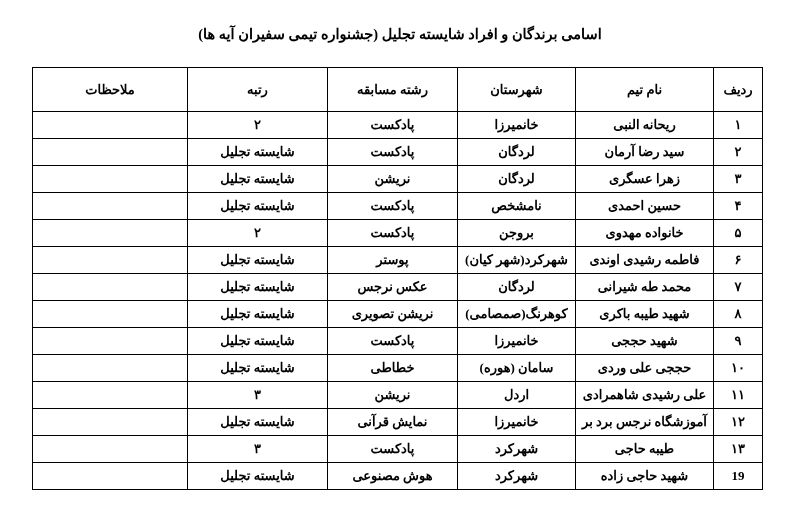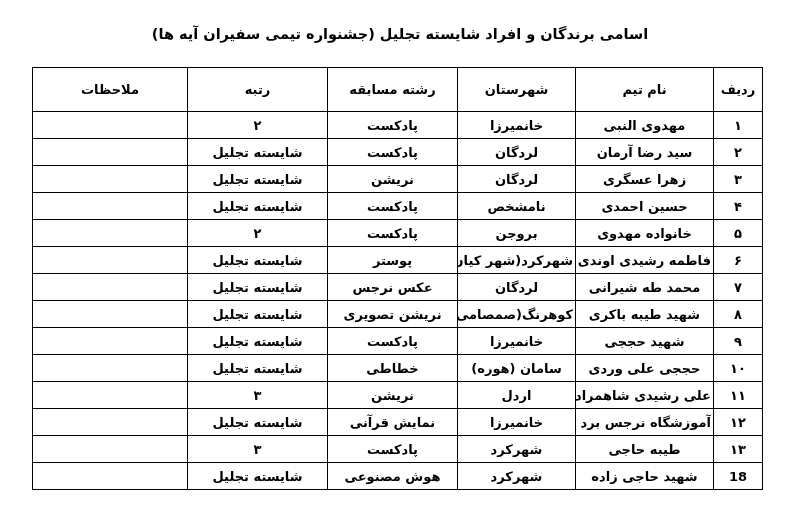--- a/index.html
+++ b/index.html
@@ -10,20 +10,21 @@
     height: 515px;
     font-family: "DejaVu Sans", sans-serif;
     color: #000000;
     overflow: hidden;
   }
   .page {
     position: relative;
     width: 800px;
     height: 515px;
     background: #ffffff;
+    font-family: Liberation Serif, serif;
   }
   .doc-title {
     position: absolute;
     top: 26px;
     left: 0;
     width: 800px;
     text-align: center;
     direction: rtl;
     font-weight: bold;
     font-size: 14.5px;
@@ -75,21 +76,21 @@
         <th>ردیف</th>
         <th>نام تیم</th>
         <th>شهرستان</th>
         <th>رشته مسابقه</th>
         <th>رتبه</th>
         <th>ملاحظات</th>
       </tr>
 
       <tr class="data-row">
         <td>۱</td>
-        <td>مهدوی النبی</td>
+        <td>ریحانه النبی</td>
         <td>خانمیرزا</td>
         <td>پادکست</td>
         <td>۲</td>
         <td></td>
       </tr>
       <tr class="data-row">
         <td>۲</td>
         <td>سید رضا آرمان</td>
         <td>لردگان</td>
         <td>پادکست</td>
@@ -178,21 +179,21 @@
       </tr>
       <tr class="data-row">
         <td>۱۳</td>
         <td>طیبه حاجی</td>
         <td>شهرکرد</td>
         <td>پادکست</td>
         <td>۳</td>
         <td></td>
       </tr>
       <tr class="data-row">
-        <td>18</td>
+        <td>19</td>
         <td>شهید حاجی زاده</td>
         <td>شهرکرد</td>
         <td>هوش مصنوعی</td>
         <td>شایسته تجلیل</td>
         <td></td>
       </tr>
     </tbody>
   </table>
 </div>
 

